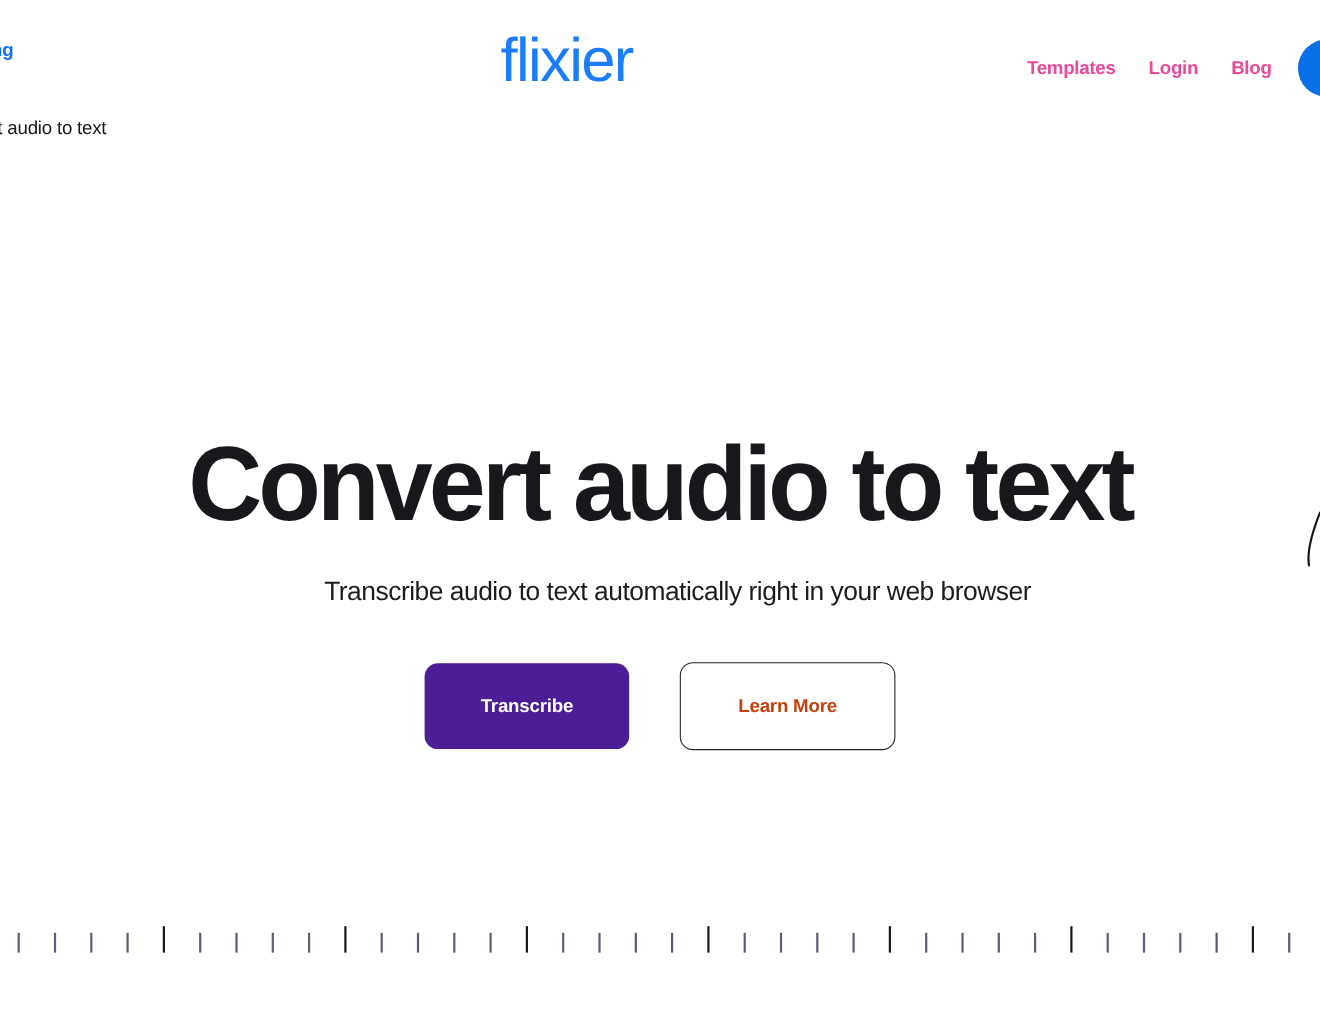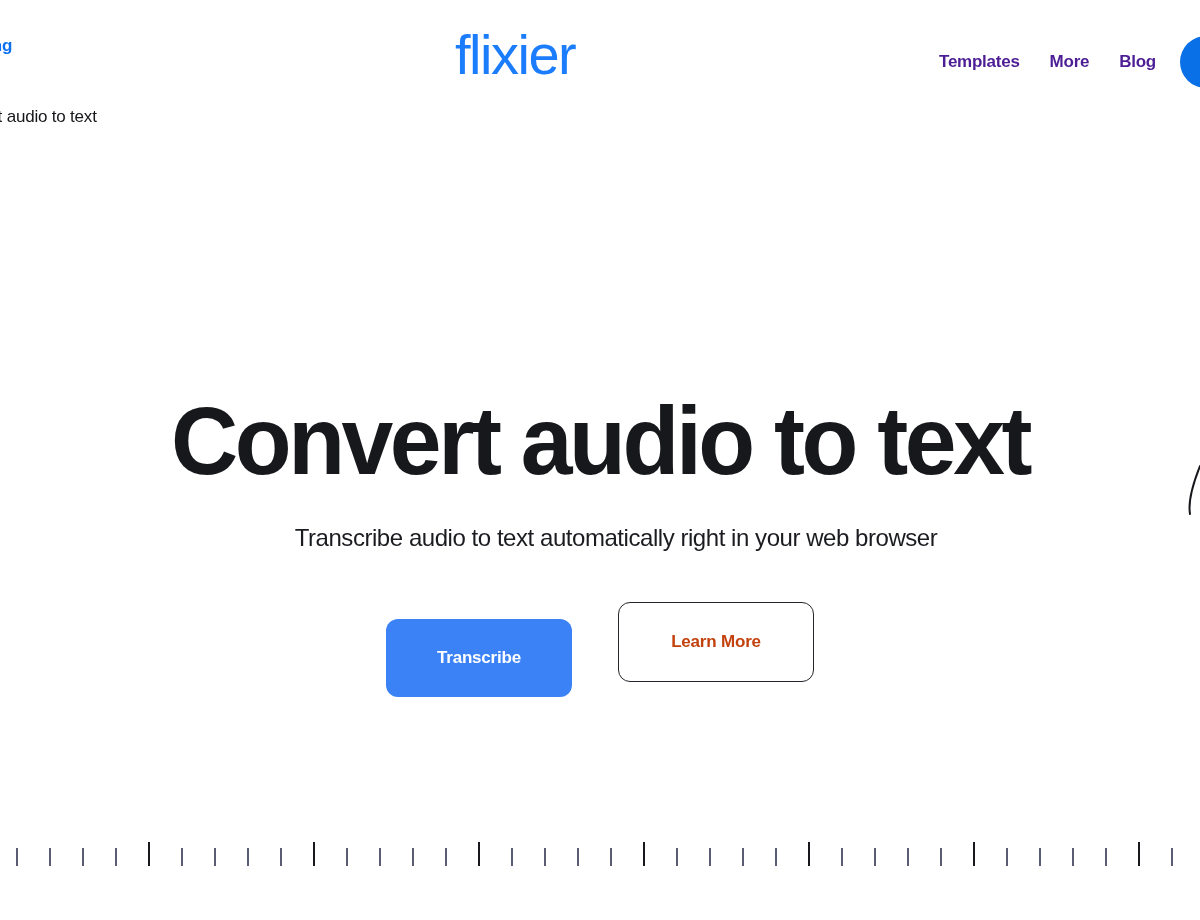--- a/index.html
+++ b/index.html
@@ -67,21 +67,21 @@
     top: 36px;
     display: flex;
     align-items: center;
     gap: 0px;
     white-space: nowrap;
   }
   .nav-link {
     font-size: 17px;
     font-weight: 700;
     letter-spacing: -0.25px;
-    color: #4c1d95;
+    color: #ec4899;
     text-decoration: none;
     padding: 0 15px;
     line-height: 28px;
     display: inline-block;
   }
   .nav-cta {
     width: 56px;
     height: 52px;
     margin-left: 9px;
     margin-right: -36px;
@@ -166,24 +166,24 @@
     cursor: pointer;
     border-radius: 12px;
     display: inline-flex;
     align-items: center;
     justify-content: center;
     padding: 0;
   }
   .btn-primary {
     width: 186px;
     height: 78px;
-    background: #3b82f6;
+    background: #4c1d95;
     border: none;
     color: #ffffff;
-    margin-top: 17px;
+    margin-top: 1px;
   }
   .btn-secondary {
     width: 196px;
     height: 80px;
     background: #ffffff;
     border: 1.6px solid #25262b;
     color: #c2410c;
   }
 
   
@@ -227,21 +227,21 @@
 <div class="page">
 
   <header class="site-header">
 
     <div class="nav-left-clip"><span class="accent-g">Pricing</span></div>
 
     <div class="brand-logo">flixier</div>
 
     <nav class="nav-right">
       <a class="nav-link" href="#">Templates</a>
-      <a class="nav-link" href="#">More</a>
+      <a class="nav-link" href="#">Login</a>
       <a class="nav-link" href="#">Blog</a>
       <button class="nav-cta">Get started</button>
     </nav>
   </header>
 
   <div class="breadcrumb">Convert audio to text</div>
 
   <section class="hero">
 
     <h1 class="hero-title">Convert audio to text</h1>

